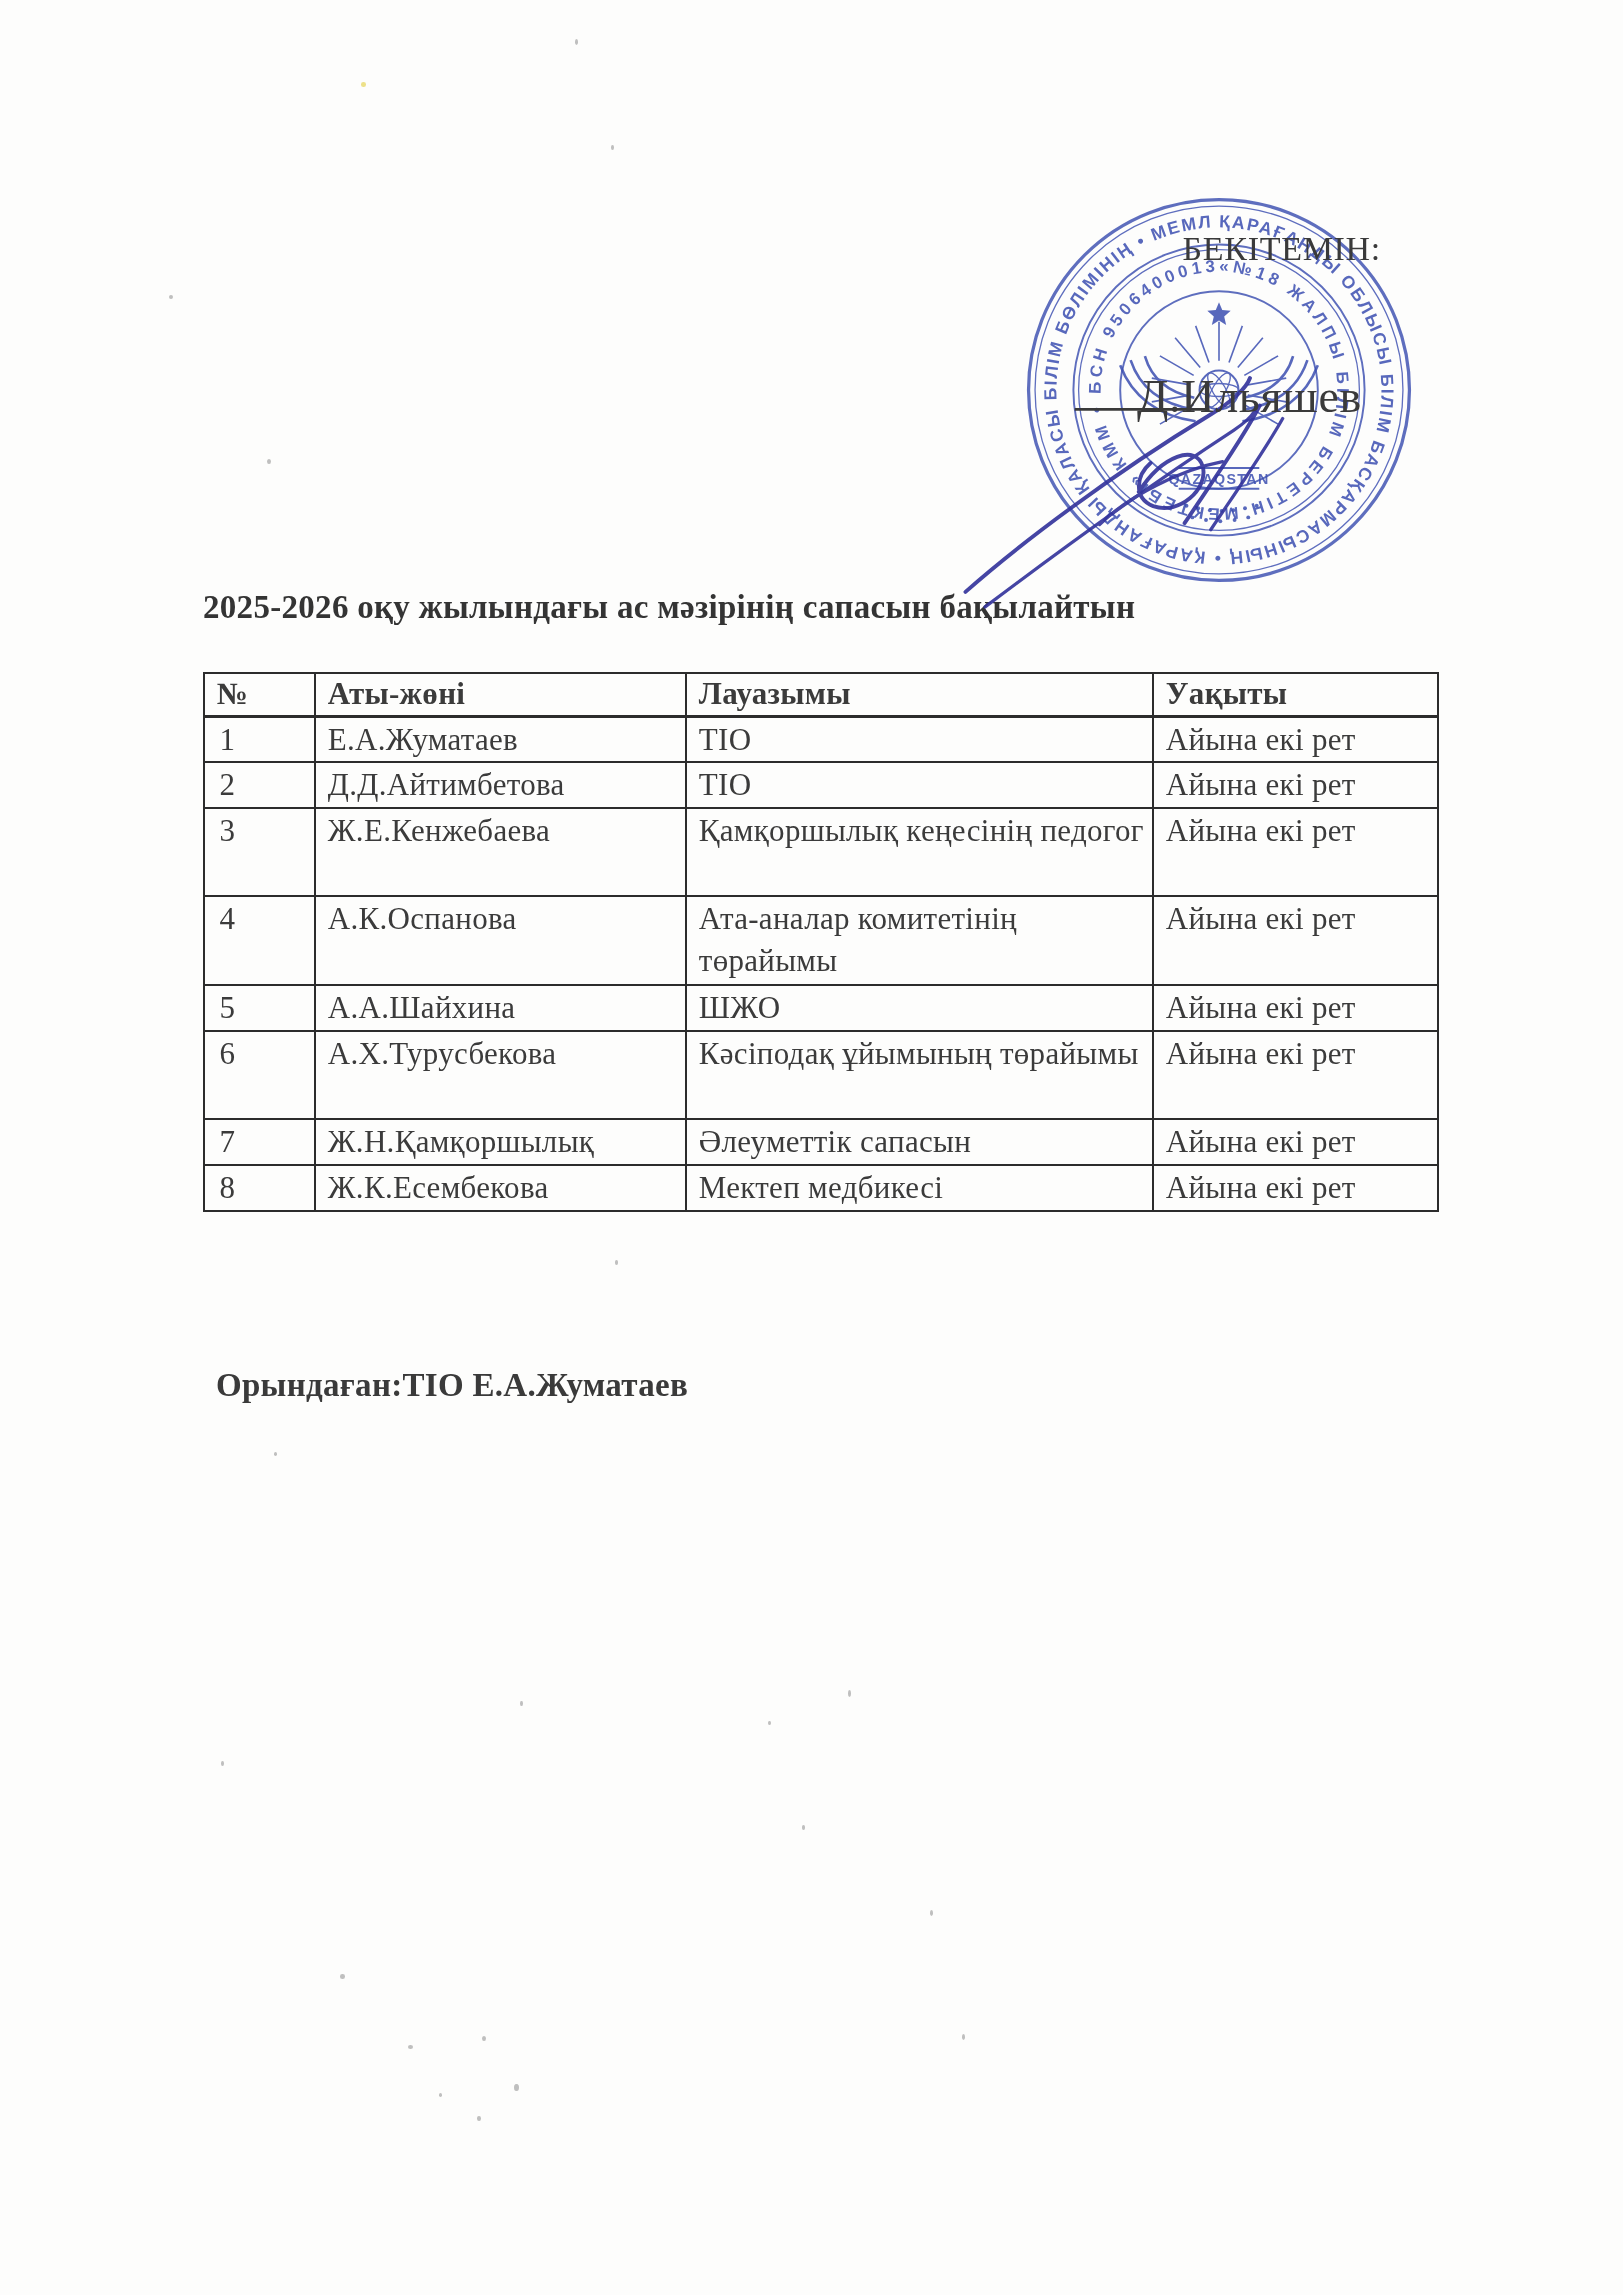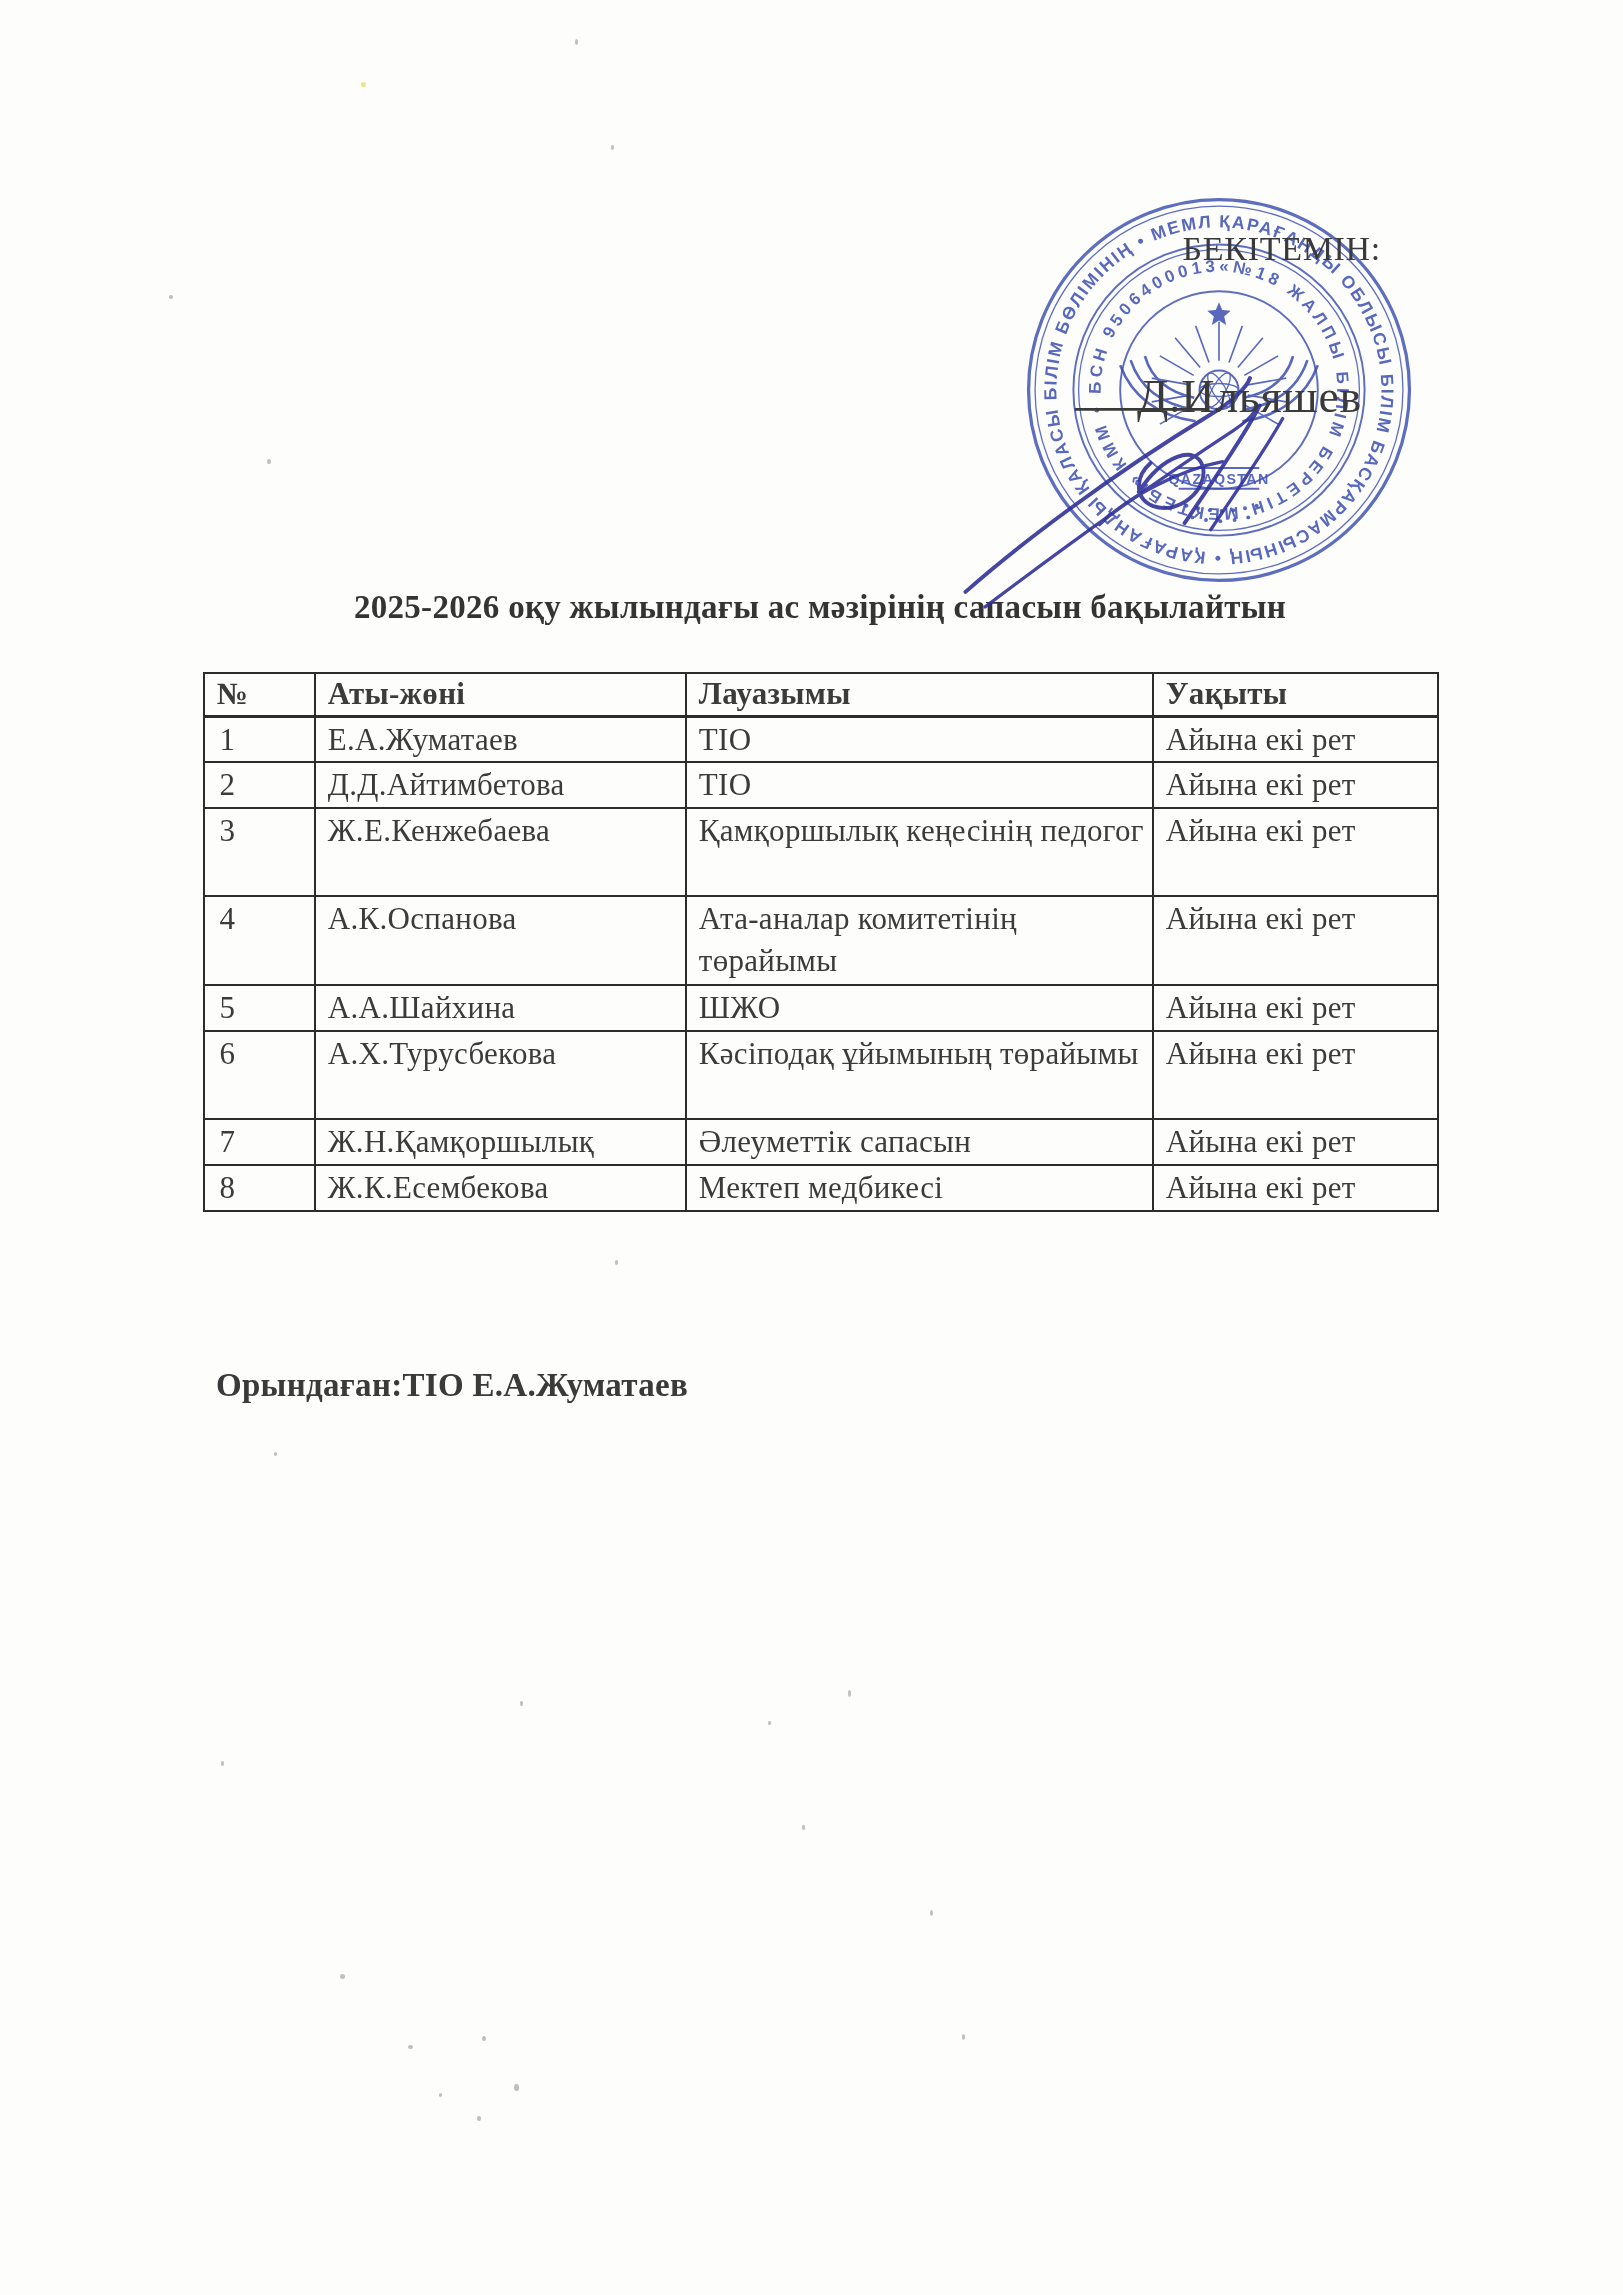--- a/index.html
+++ b/index.html
@@ -20,21 +20,21 @@
   .approval-3 { top:370px; right:262px; font-size:46px; }
 
   
   .stamp-wrap { position:absolute; left:1024px; top:195px; width:390px; height:390px; z-index:1; }
   .sig-wrap   { position:absolute; left:903px; top:327px; width:537px; height:327px; z-index:3; }
   .stamp-wrap svg, .sig-wrap svg { display:block; width:100%; height:100%; }
 
   
   .doc-title {
     position:absolute; left:203px; top:585px; width:1234px;
-    text-align:center; font-weight:bold; font-size:33px; line-height:45px;
+    font-weight:bold; font-size:33px; line-height:45px;
     color:#343434; letter-spacing:0.3px; z-index:2;
   }
 
   
   table.schedule {
     position:absolute; left:203px; top:672px; width:1234px;
     border-collapse:collapse; table-layout:fixed;
     font-size:31px; color:#3b3b3b; z-index:2;
   }
   table.schedule col.c1{width:111px} table.schedule col.c2{width:371px}

